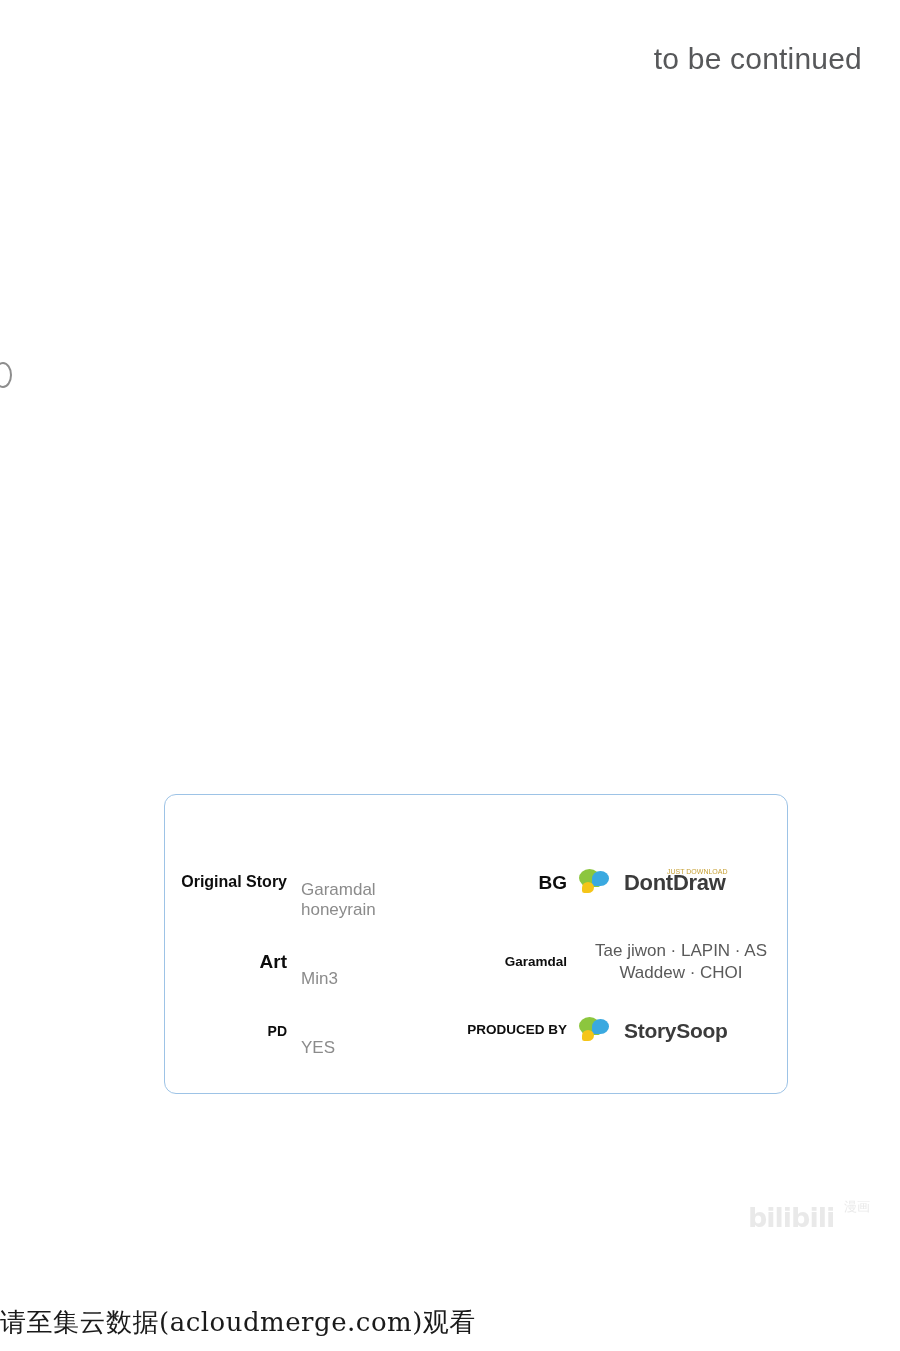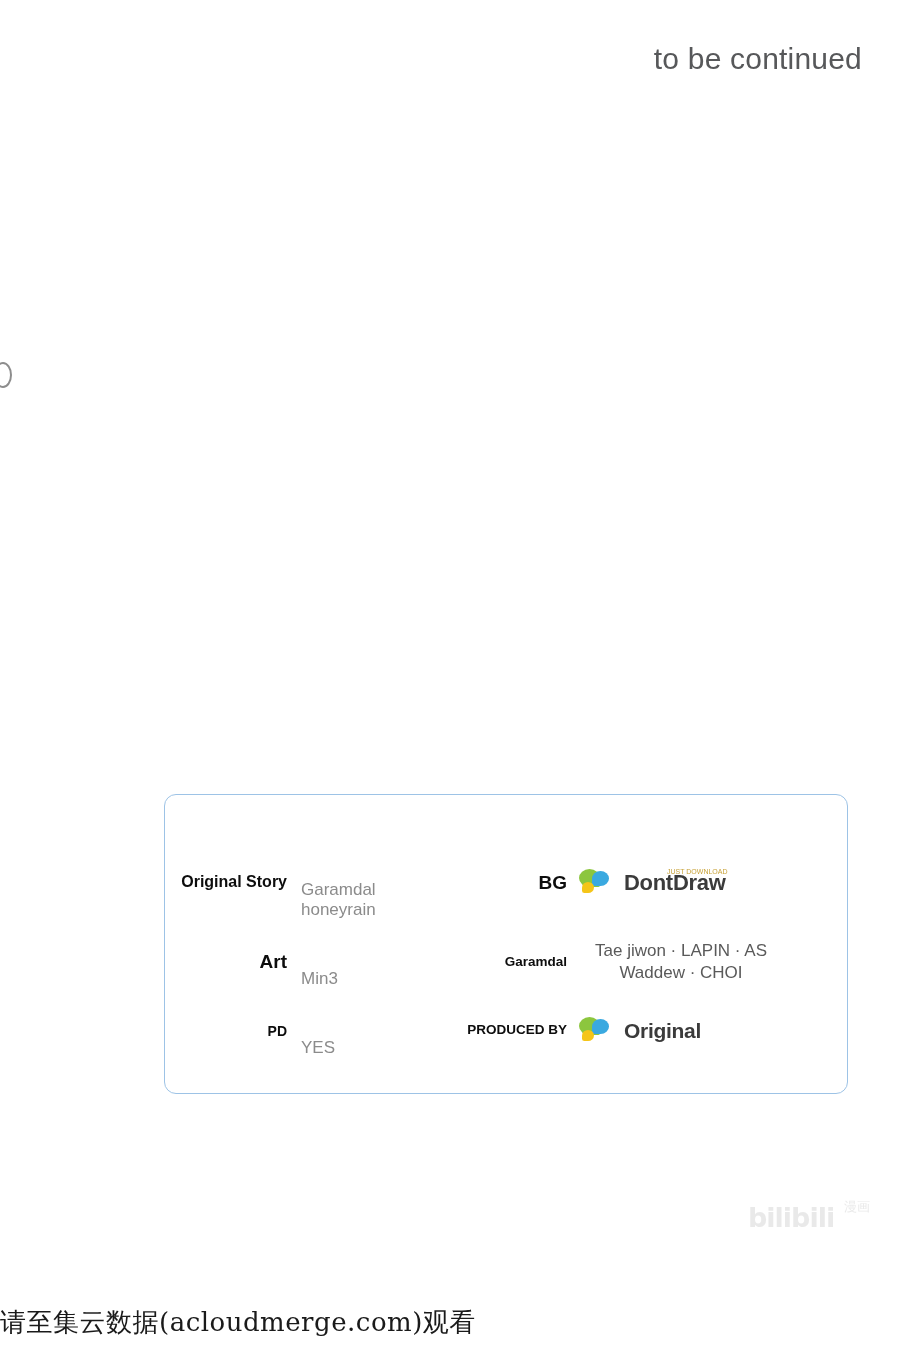--- a/index.html
+++ b/index.html
@@ -37,21 +37,21 @@
     border: 2px solid #8d8d8d;
     border-radius: 50%;
     background: #ffffff;
   }
 
   
   .credits-panel {
     position: absolute;
     left: 164px;
     top: 794px;
-    width: 684px;
+    width: 624px;
     height: 300px;
     border: 1.5px solid #9dc3e6;
     border-radius: 12px;
     box-sizing: border-box;
     background: #ffffff;
   }
 
   .credits-grid {
     position: absolute;
     left: 0;
@@ -232,21 +232,21 @@
 
     <div class="lbl" style="font-size:14px;">PD</div>
     <div class="val">YES</div>
     <div class="lbl small" style="line-height:1.1;">PRODUCED BY</div>
     <div class="logo-row">
       <span class="logo-mark">
         <span class="bub green"></span>
         <span class="bub blue"></span>
         <span class="bub yellow"></span>
       </span>
-      <span class="logo-text small">Original</span>
+      <span class="logo-text small">StorySoop</span>
     </div>
 
   </div>
 
 </div>
 
 <div class="watermark">
   <span class="wm-text">bilibili</span>
   <span class="wm-cn">漫画</span>
 </div>

